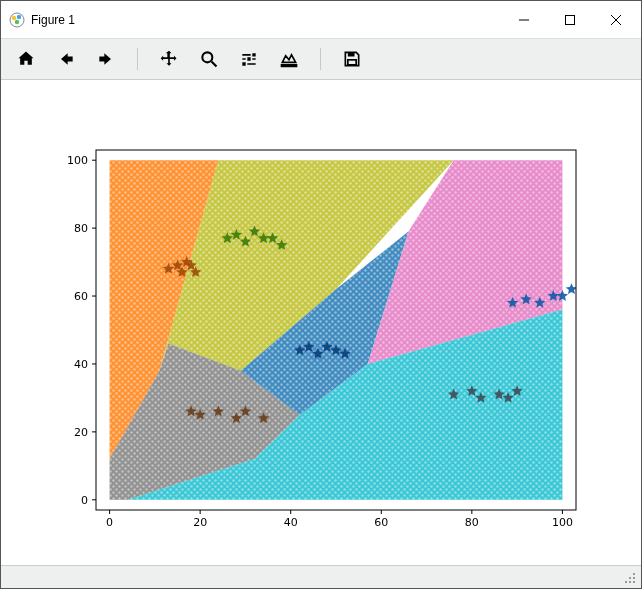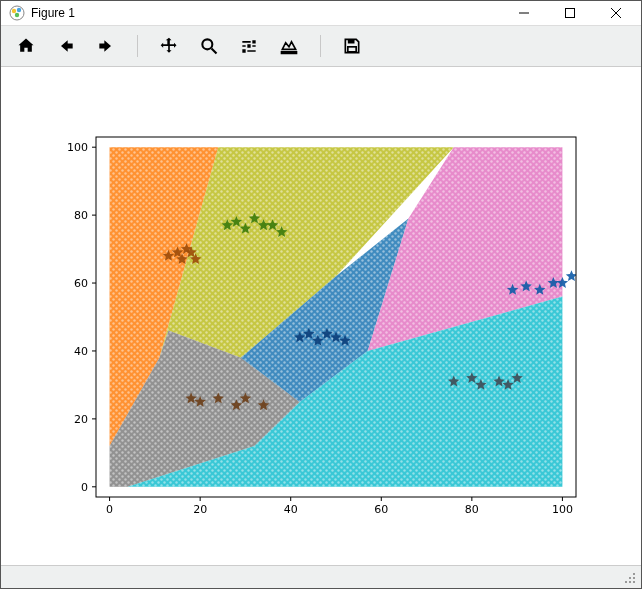--- a/index.html
+++ b/index.html
@@ -1,17 +1,17 @@
 <!DOCTYPE html>
 <html><head>
 <meta charset="utf-8">
 <style>
   html,body{margin:0;padding:0;font-family:"Segoe UI",Arial,sans-serif;font-size:13px;background:#fff;color:#000}
   .window{width:642px;height:589px;border:1px solid #555;box-sizing:border-box;display:flex;flex-direction:column;background:#f0f0f0}
-  .titlebar{height:24px;background:#fff;display:flex;align-items:center;padding:0 2px 0 8px}
+  .titlebar{height:37px;background:#fff;display:flex;align-items:center;padding:0 2px 0 8px}
   .titlebar .icon{width:16px;height:16px;margin-right:6px}
   .titlebar .title{flex:1;font-size:12px}
   .winbtns{display:flex}
   .winbtn{width:46px;height:30px;display:flex;align-items:center;justify-content:center}
   .winbtn svg{width:10px;height:10px;stroke:#000;stroke-width:1;fill:none}
   .toolbar{height:40px;background:#eef0f0;border-top:1px solid #ddd;border-bottom:1px solid #ccc;display:flex;align-items:center;padding:0 14px;gap:18px}
   .tbtn{width:22px;height:22px;display:flex;align-items:center;justify-content:center;cursor:pointer}
   .tbtn svg{width:20px;height:20px;fill:#000}
   .sep{width:1px;height:22px;background:#c8c8c8;margin:0 2px}
   .canvas-area{flex:1;background:#fff;position:relative}

